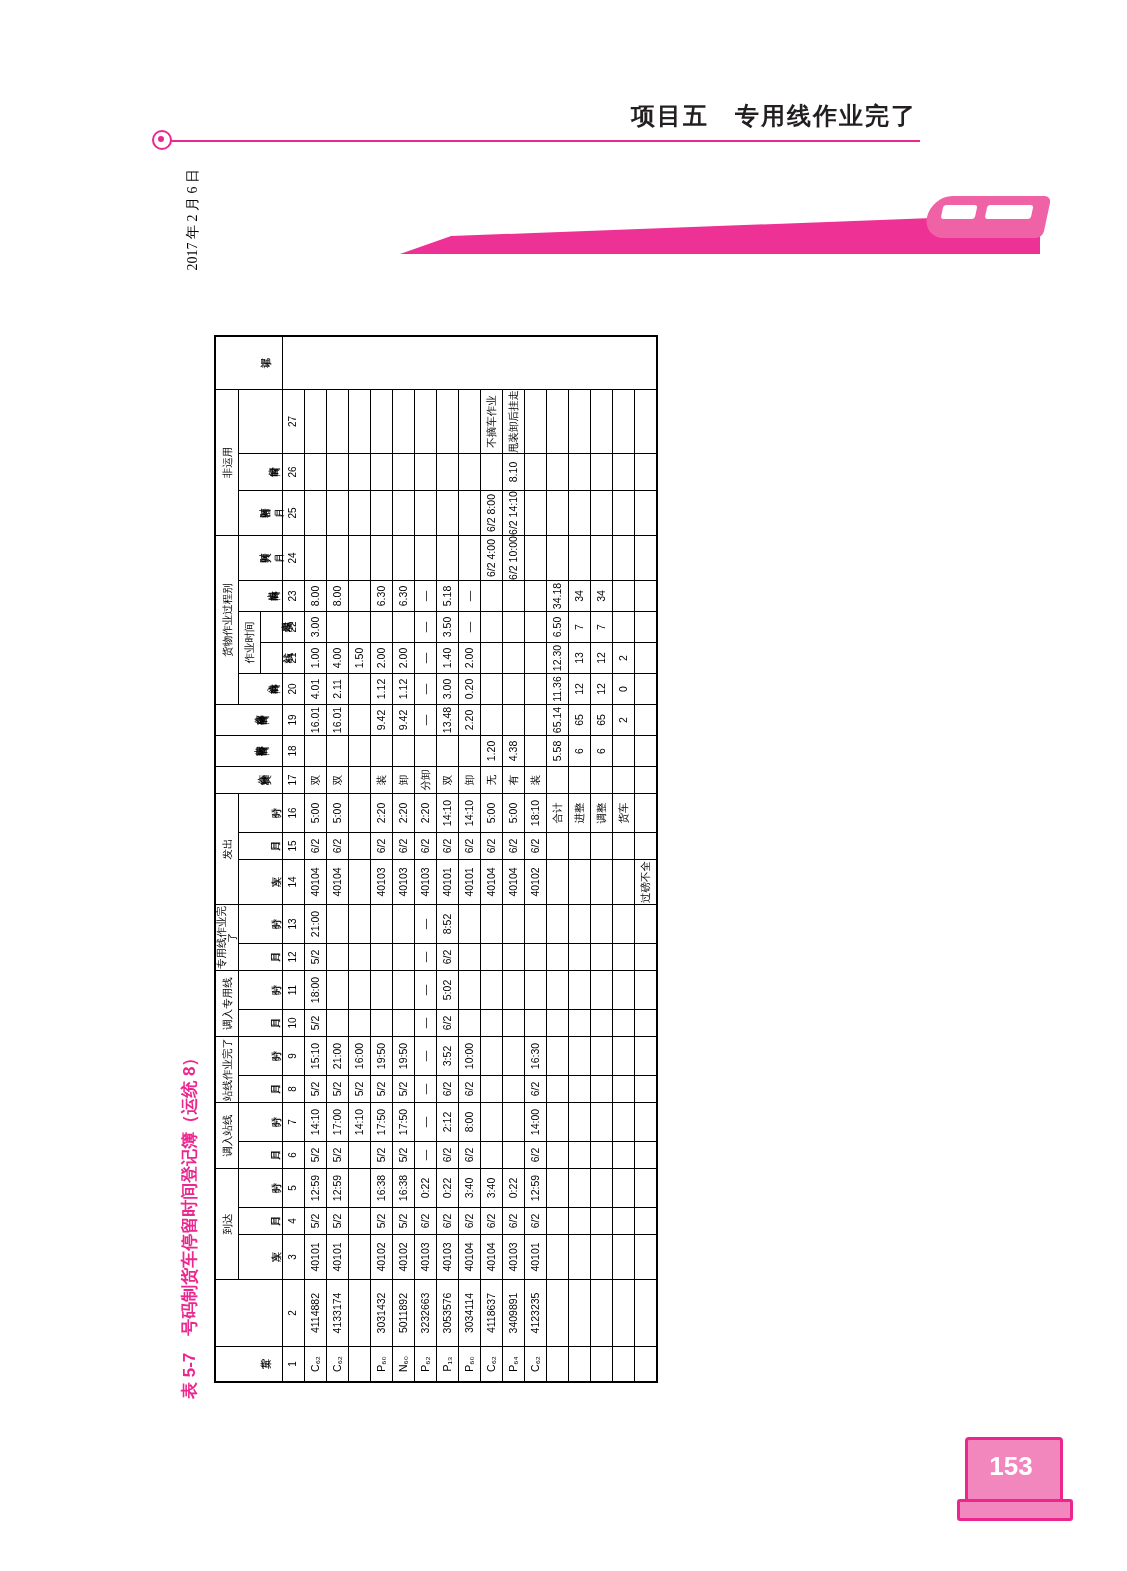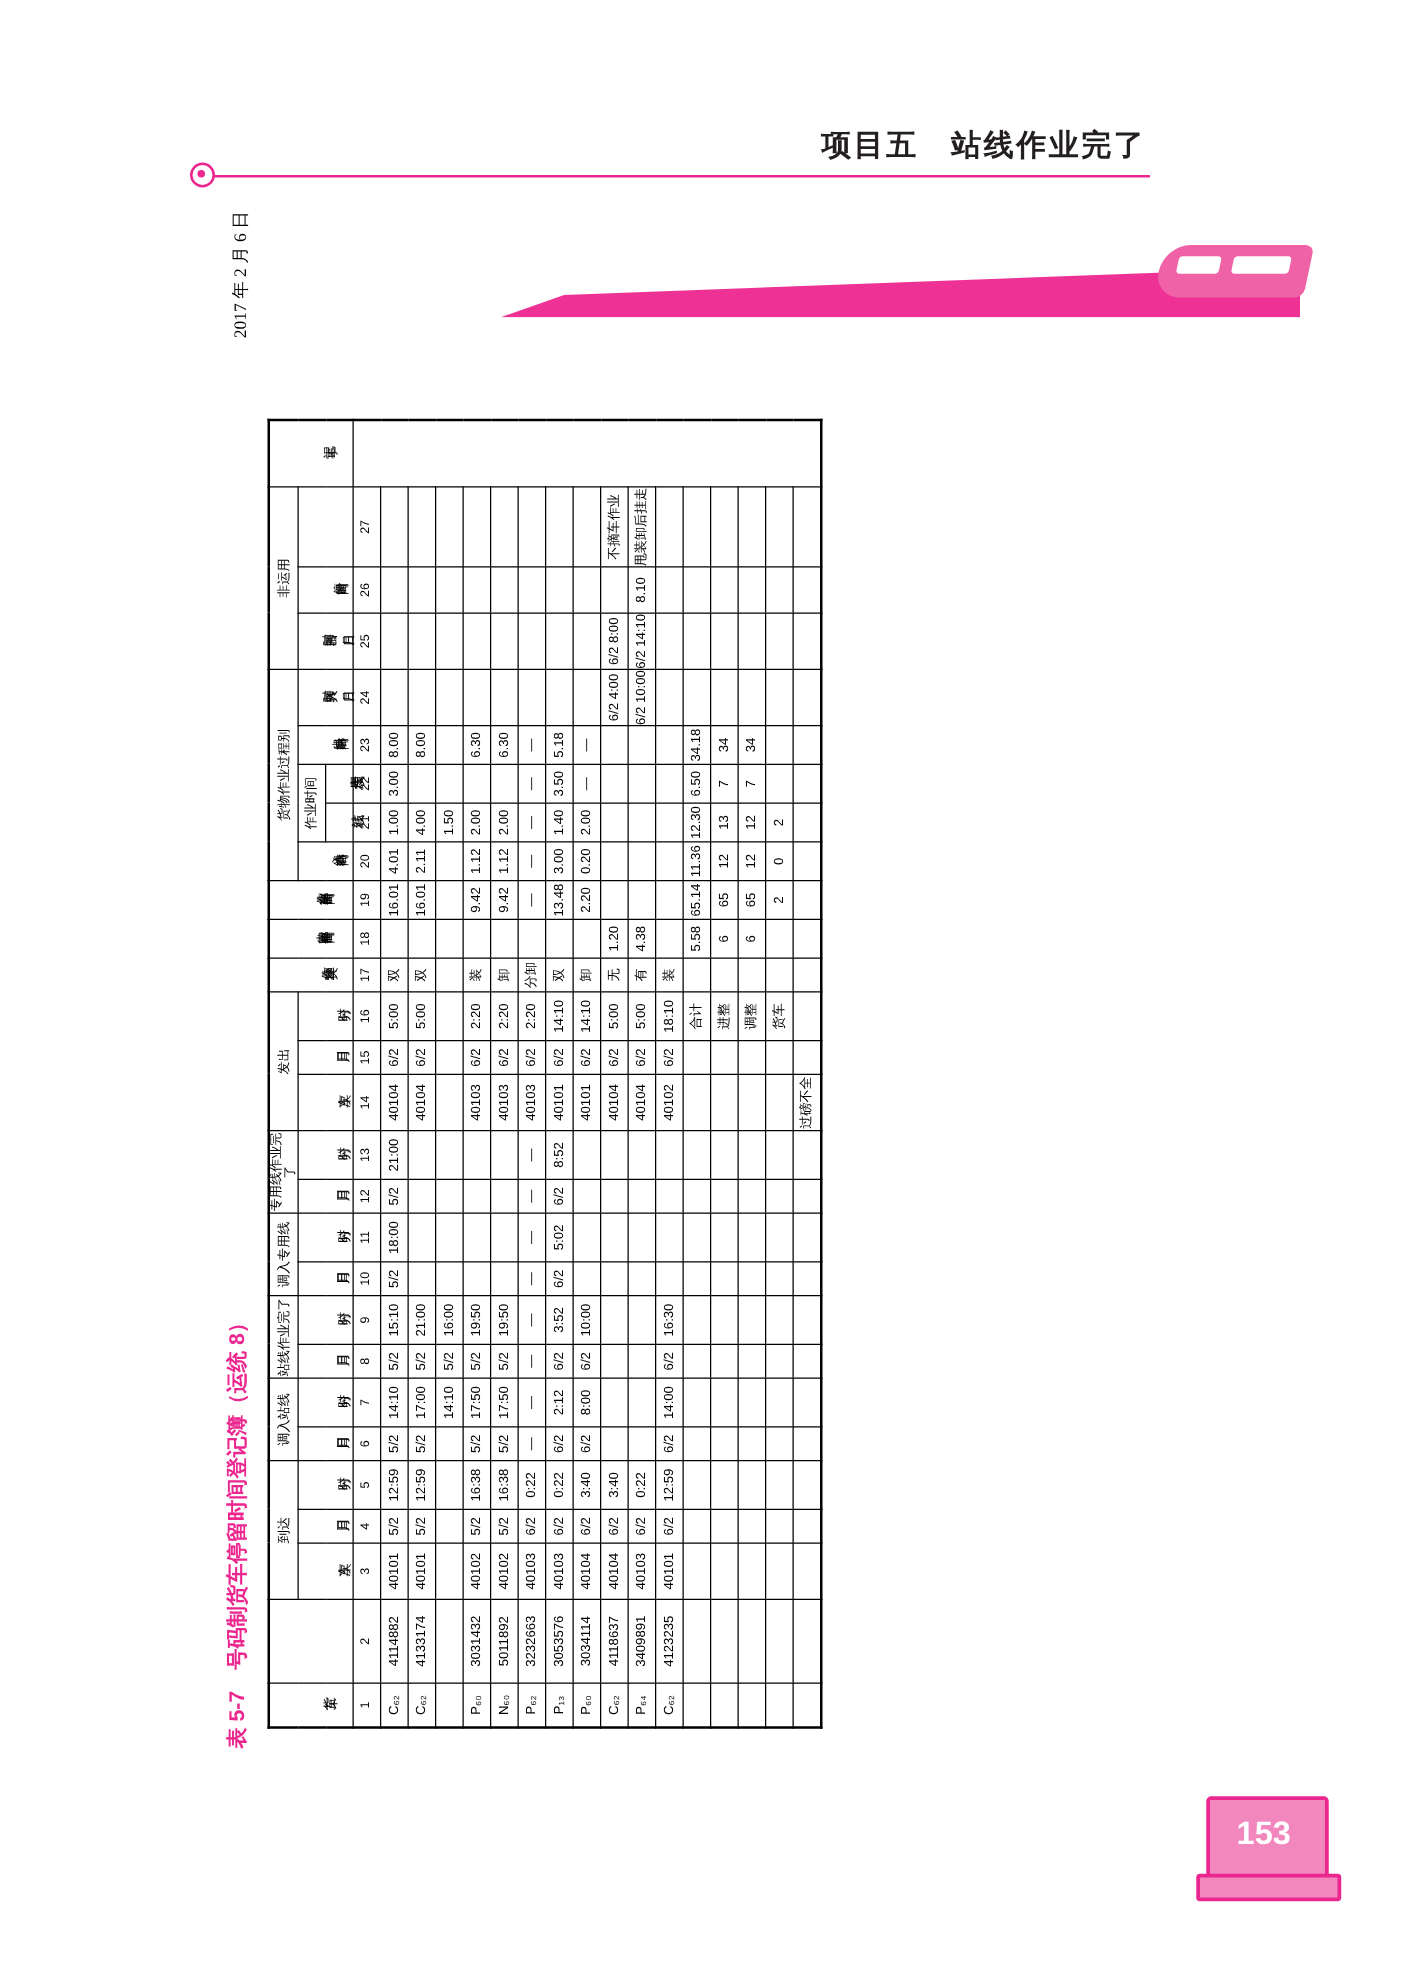--- a/index.html
+++ b/index.html
@@ -93,21 +93,21 @@
     font-size:26px;font-weight:bold;color:#fff;font-family:"Liberation Sans", sans-serif;
   }
 </style>
 </head>
 <body>
 
 <div class="header-band">
   <div class="hdr-swoosh"></div>
   <div class="hdr-train"></div>
 </div>
-<div class="hdr-title">项目五　站线作业完了</div>
+<div class="hdr-title">项目五　专用线作业完了</div>
 <div class="hdr-rule"></div>
 <div class="hdr-dot"></div>
 
 <div class="rot-wrap">
   <div class="rot-inner">
     <div class="tbl-title">表 5-7　号码制货车停留时间登记簿（运统 8）</div>
     <div class="tbl-date">2017 年 2 月 6 日</div>
 
     <table class="main outerbox">
 

